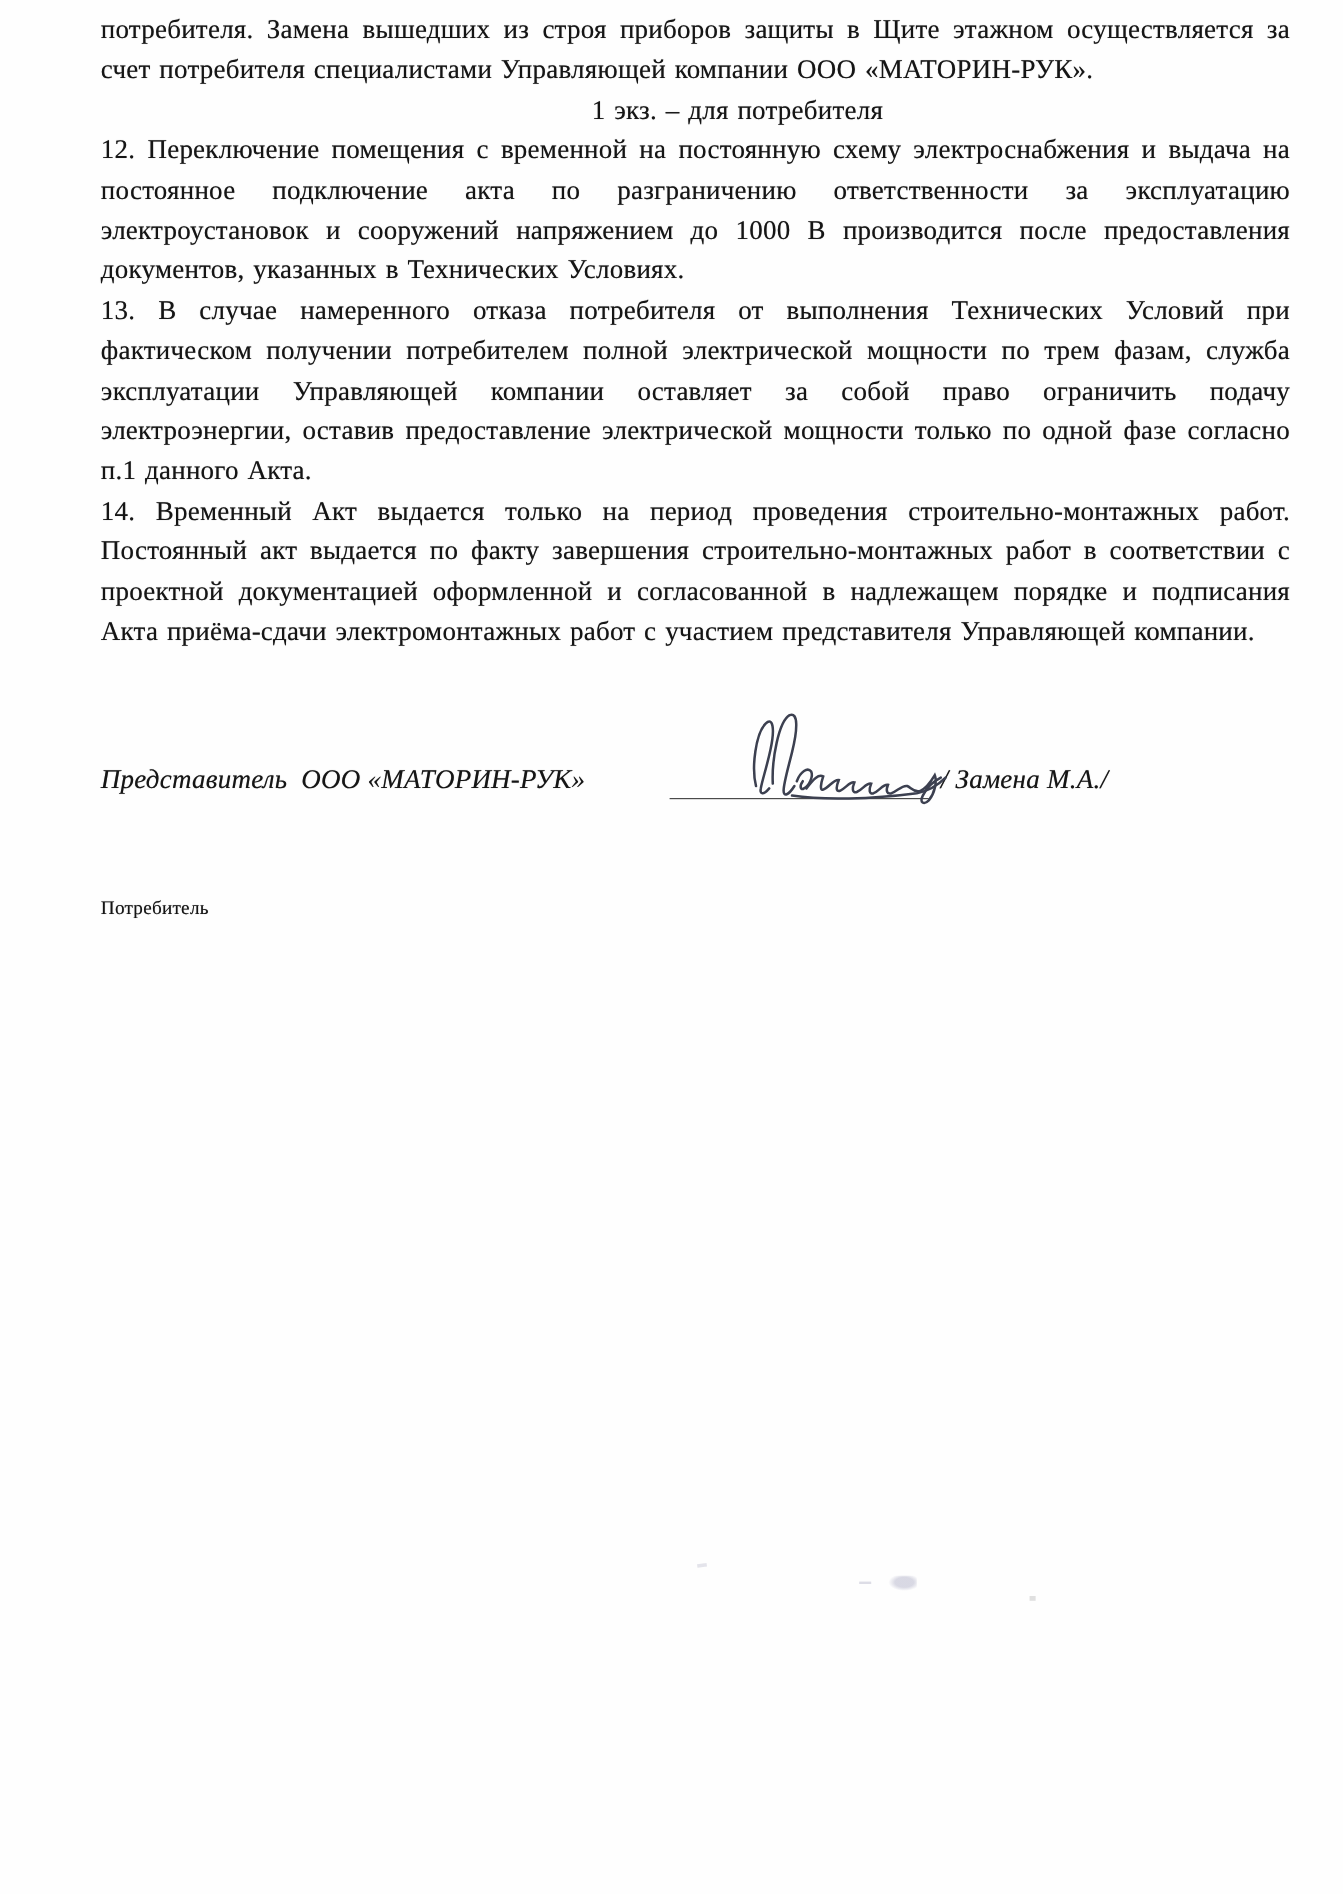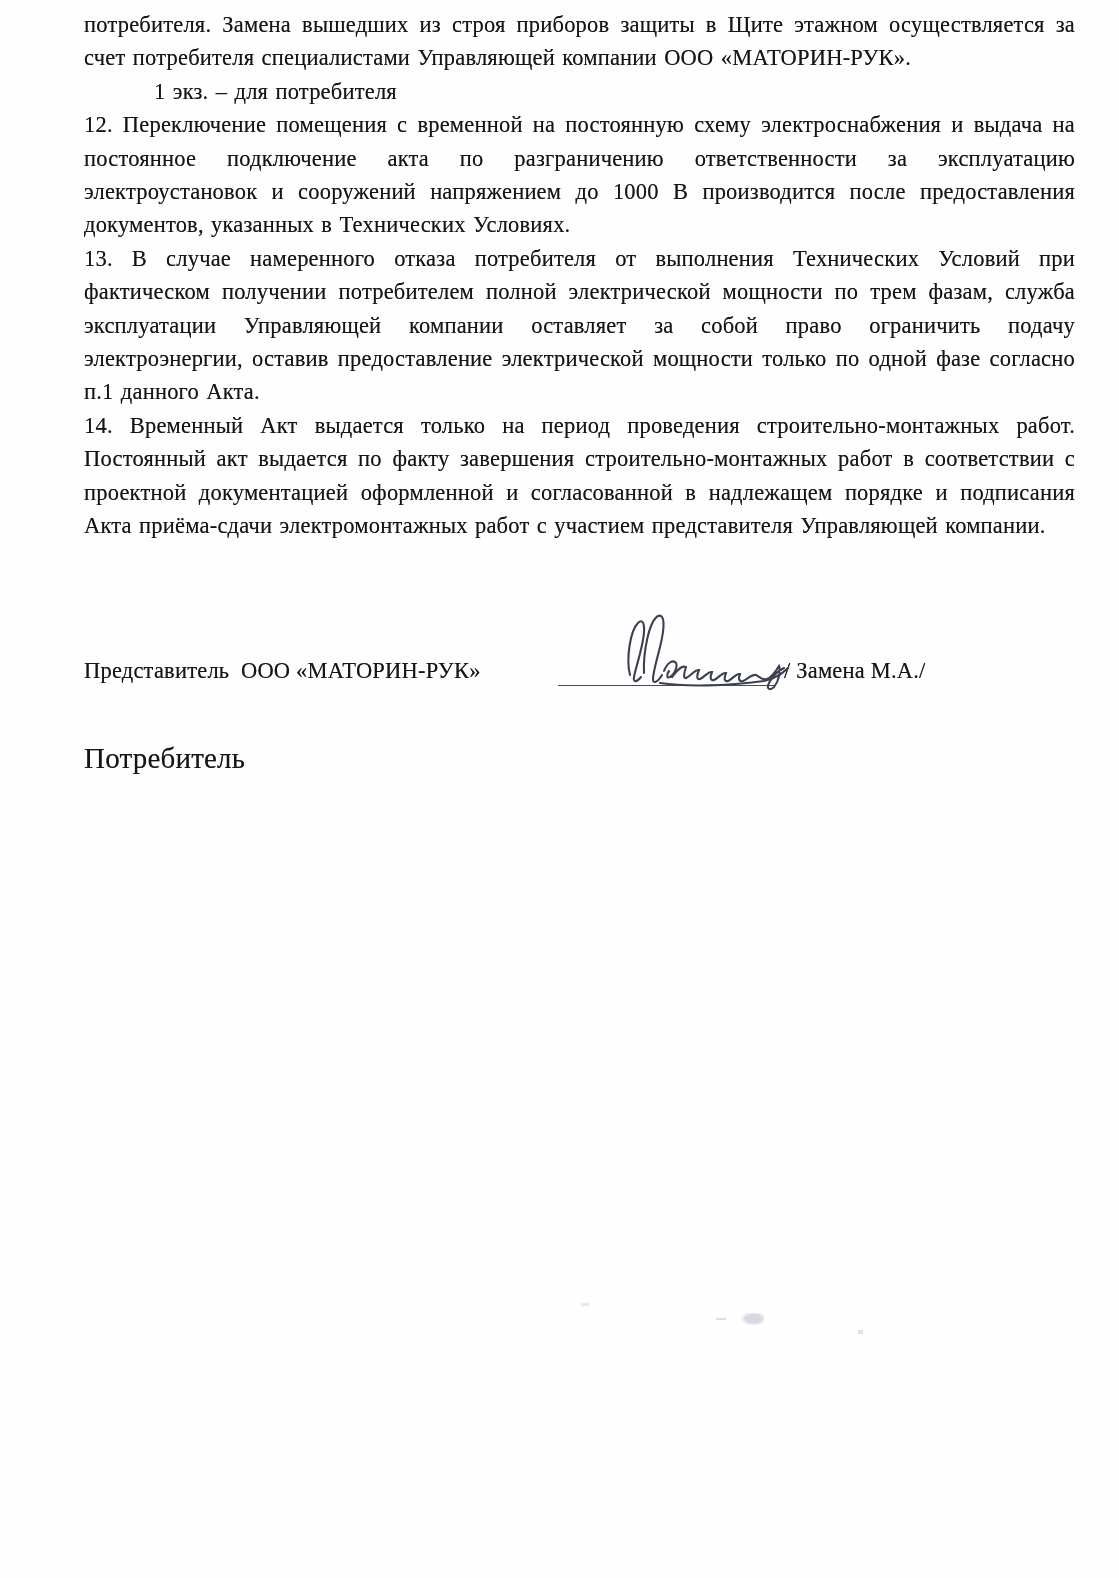--- a/index.html
+++ b/index.html
@@ -34,26 +34,28 @@
     text-align: justify;
     word-spacing: 1.5px;
     letter-spacing: 0.2px;
     text-shadow: 0 0 0.6px rgba(10,10,10,0.55);
   }
   .para.no-justify {
     text-align: left;
   }
   .para.indent {
     padding-left: 70px;
+    text-align: center;
   }
   .sign-row {
     display: flex;
-    align-items: center;
+    align-items: flex-start;
     margin-top: 92px;
     height: 72px;
+    font-style: italic;
   }
   .sign-label {
     font-size: 22.5px;
     line-height: 30px;
     white-space: pre;
     letter-spacing: 0.2px;
     text-shadow: 0 0 0.6px rgba(10,10,10,0.55);
     width: 474px;
     flex: 0 0 auto;
   }
@@ -75,21 +77,21 @@
   .sign-name {
     font-size: 22.5px;
     line-height: 30px;
     margin-left: 10px;
     white-space: pre;
     letter-spacing: 0.2px;
     text-shadow: 0 0 0.6px rgba(10,10,10,0.55);
   }
   .consumer-label {
     margin-top: 36px;
-    font-size: 29px;
+    font-size: 16px;
     line-height: 30px;
     letter-spacing: 0.2px;
     text-shadow: 0 0 0.6px rgba(10,10,10,0.55);
   }
   .artifact {
     position: absolute;
     pointer-events: none;
   }
   .artifact-1 { left: 581px; top: 1303px; width: 8px;  height: 3px;  background: #d9d9e2; opacity: .7; transform: rotate(-8deg); }
   .artifact-2 { left: 738px; top: 1313px; width: 26px; height: 14px; background:

